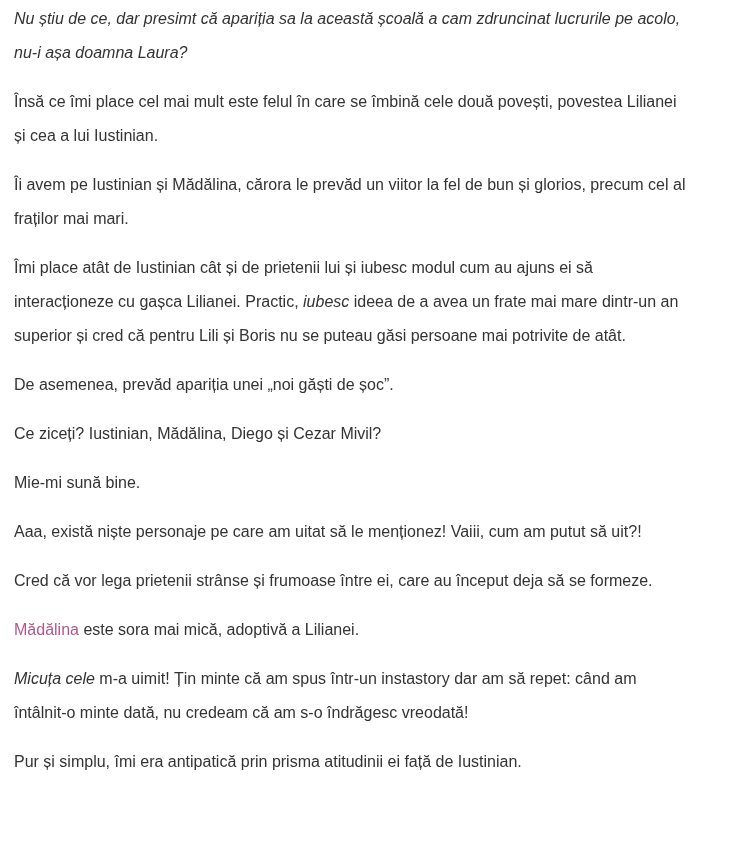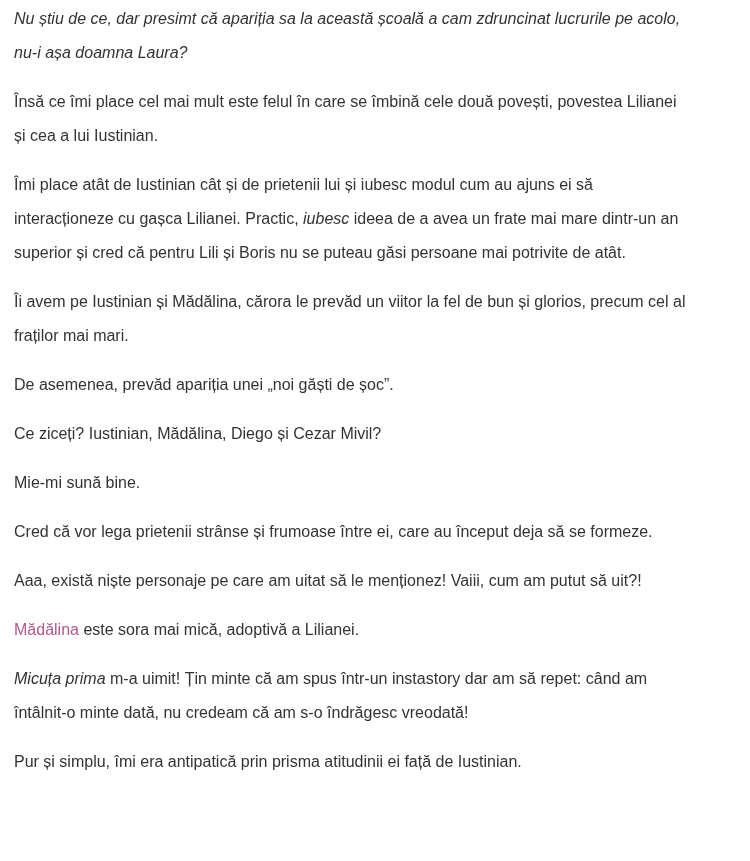--- a/index.html
+++ b/index.html
@@ -46,46 +46,46 @@
 <div class="post-content">
     <p>
       <span class="line"><em>Nu știu de ce, dar presimt că apariția sa la această școală a cam zdruncinat lucrurile pe acolo,</em></span>
       <span class="line"><em>nu-i așa doamna Laura?</em></span>
     </p>
     <p>
       <span class="line"><span>Însă ce îmi place cel mai mult este felul în care se îmbină cele două povești, povestea Lilianei</span></span>
       <span class="line"><span>și cea a lui Iustinian.</span></span>
     </p>
     <p>
+      <span class="line"><span>Îi avem pe Iustinian și Mădălina, cărora le prevăd un viitor la fel de bun și glorios, precum cel al</span></span>
+      <span class="line"><span>fraților mai mari.</span></span>
+    </p>
+    <p>
       <span class="line"><span>Îmi place atât de Iustinian cât și de prietenii lui și iubesc modul cum au ajuns ei să</span></span>
       <span class="line"><span>interacționeze cu gașca Lilianei. Practic, </span><em>iubesc</em><span> ideea de a avea un frate mai mare dintr-un an</span></span>
       <span class="line"><span>superior și cred că pentru Lili și Boris nu se puteau găsi persoane mai potrivite de atât.</span></span>
-    </p>
-    <p>
-      <span class="line"><span>Îi avem pe Iustinian și Mădălina, cărora le prevăd un viitor la fel de bun și glorios, precum cel al</span></span>
-      <span class="line"><span>fraților mai mari.</span></span>
     </p>
     <p>
       <span class="line"><span>De asemenea, prevăd apariția unei „noi găști de șoc”.</span></span>
     </p>
     <p>
       <span class="line"><span>Ce ziceți? Iustinian, Mădălina, Diego și Cezar Mivil?</span></span>
     </p>
     <p>
       <span class="line"><span>Mie-mi sună bine.</span></span>
     </p>
     <p>
-      <span class="line"><span>Cred că vor lega prietenii strânse și frumoase între ei, care au început deja să se formeze.</span></span>
+      <span class="line"><span>Aaa, există niște personaje pe care am uitat să le menționez! Vaiii, cum am putut să uit?!</span></span>
     </p>
     <p>
-      <span class="line"><span>Aaa, există niște personaje pe care am uitat să le menționez! Vaiii, cum am putut să uit?!</span></span>
+      <span class="line"><span>Cred că vor lega prietenii strânse și frumoase între ei, care au început deja să se formeze.</span></span>
     </p>
     <p>
       <span class="line"><a class="plink" href="#">Mădălina</a><span> este sora mai mică, adoptivă a Lilianei.</span></span>
     </p>
     <p>
-      <span class="line"><em>Micuța prima</em><span> m-a uimit! Țin minte că am spus într-un instastory dar am să repet: când am</span></span>
+      <span class="line"><em>Micuța cele</em><span> m-a uimit! Țin minte că am spus într-un instastory dar am să repet: când am</span></span>
       <span class="line"><span>întâlnit-o minte dată, nu credeam că am s-o îndrăgesc vreodată!</span></span>
     </p>
     <p>
       <span class="line"><span>Pur și simplu, îmi era antipatică prin prisma atitudinii ei față de Iustinian.</span></span>
     </p>
   </div>
 
 </body></html>

